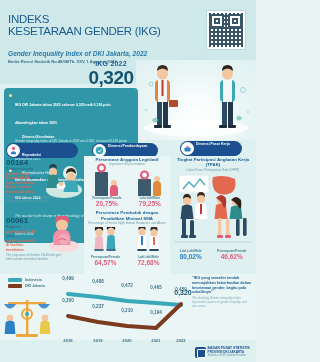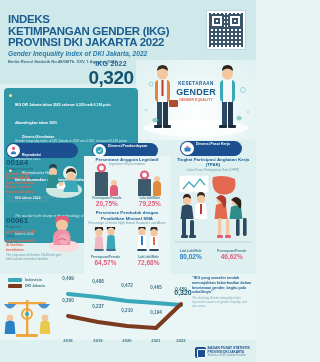--- a/index.html
+++ b/index.html
@@ -12,21 +12,21 @@
   }
   .page { position: relative; width: 256px; height: 362px; background: #dff0f0; }
 
   
   .header {
     position: absolute; left: 0; top: 0; width: 256px; height: 84px;
     background: #cfe9ea;
   }
   .hdr-title {
     position: absolute; left: 8px; top: 14px; width: 170px;
-    color: #1b5c8f; font-weight: bold; font-size: 11.5px; line-height: 11.5px;
+    color: #1b5c8f; font-weight: normal; font-size: 11.5px; line-height: 11.5px;
     letter-spacing: -0.3px;
   }
   .hdr-title div { white-space: nowrap; }
   .hdr-sub {
     position: absolute; left: 8px; top: 50px; width: 180px;
     color: #2a7ba8; font-style: italic; font-weight: bold; font-size: 6.6px;
     white-space: nowrap;
   }
   .hdr-brs {
     position: absolute; left: 8px; top: 58.5px; width: 190px;
@@ -158,22 +158,21 @@
   .foot-tx .f3 { font-size: 2.6px; color: #5e8fa0; font-style: italic; }
 </style>
 </head>
 <body>
 
 <div class="page">
 
   <div class="header">
     <div class="hdr-title">
       <div>INDEKS</div>
-      <div>KETIMPANGAN GENDER (IKG)</div>
-      <div>PROVINSI DKI JAKARTA 2022</div>
+      <div>KESETARAAN GENDER (IKG)</div>
     </div>
     <div class="hdr-sub">Gender Inequality Index of DKI Jakarta, 2022</div>
     <div class="hdr-brs">Berita Resmi Statistik No.48/08/Th. XXV, 1 Agustus 2023</div>
     <div class="qr">
         <div class="qr-inner"></div>
       </div>
   </div>
 
   <div class="hero">
     <div class="hero-bg"></div>
@@ -204,25 +203,20 @@
         <rect x="92" y="65" width="8" height="3" rx="1" fill="#1b2c3a"></rect>
       </g>
 
       <circle cx="15" cy="24" r="2" fill="none" stroke="#9ed3da" stroke-width="1"></circle>
       <circle cx="107" cy="30" r="2.5" fill="none" stroke="#9ed3da" stroke-width="1"></circle>
       <circle cx="112" cy="52" r="1.6" fill="#c6e6ea"></circle>
       <circle cx="10" cy="50" r="1.6" fill="#c6e6ea"></circle>
       <path d="M100 58 q3 -5 6 0 q-3 5 -6 0" fill="#8fd0c8"></path>
       <path d="M16 60 q3 -5 6 0 q-3 5 -6 0" fill="#8fd0c8"></path>
     </svg>
-    <div class="hero-badge">
-      <div class="l1">KESETARAAN</div>
-      <div class="l2">GENDER</div>
-      <div class="l3">GENDER EQUALITY</div>
-    </div>
   </div>
 
   <div class="ikg-wrap">
     <div class="ikg-label">IKG 2022</div>
     <div class="ikg-value">0,320</div>
   </div>
 
   <div class="note-box">
     <div class="note-li">
       <span class="bullet"></span>

